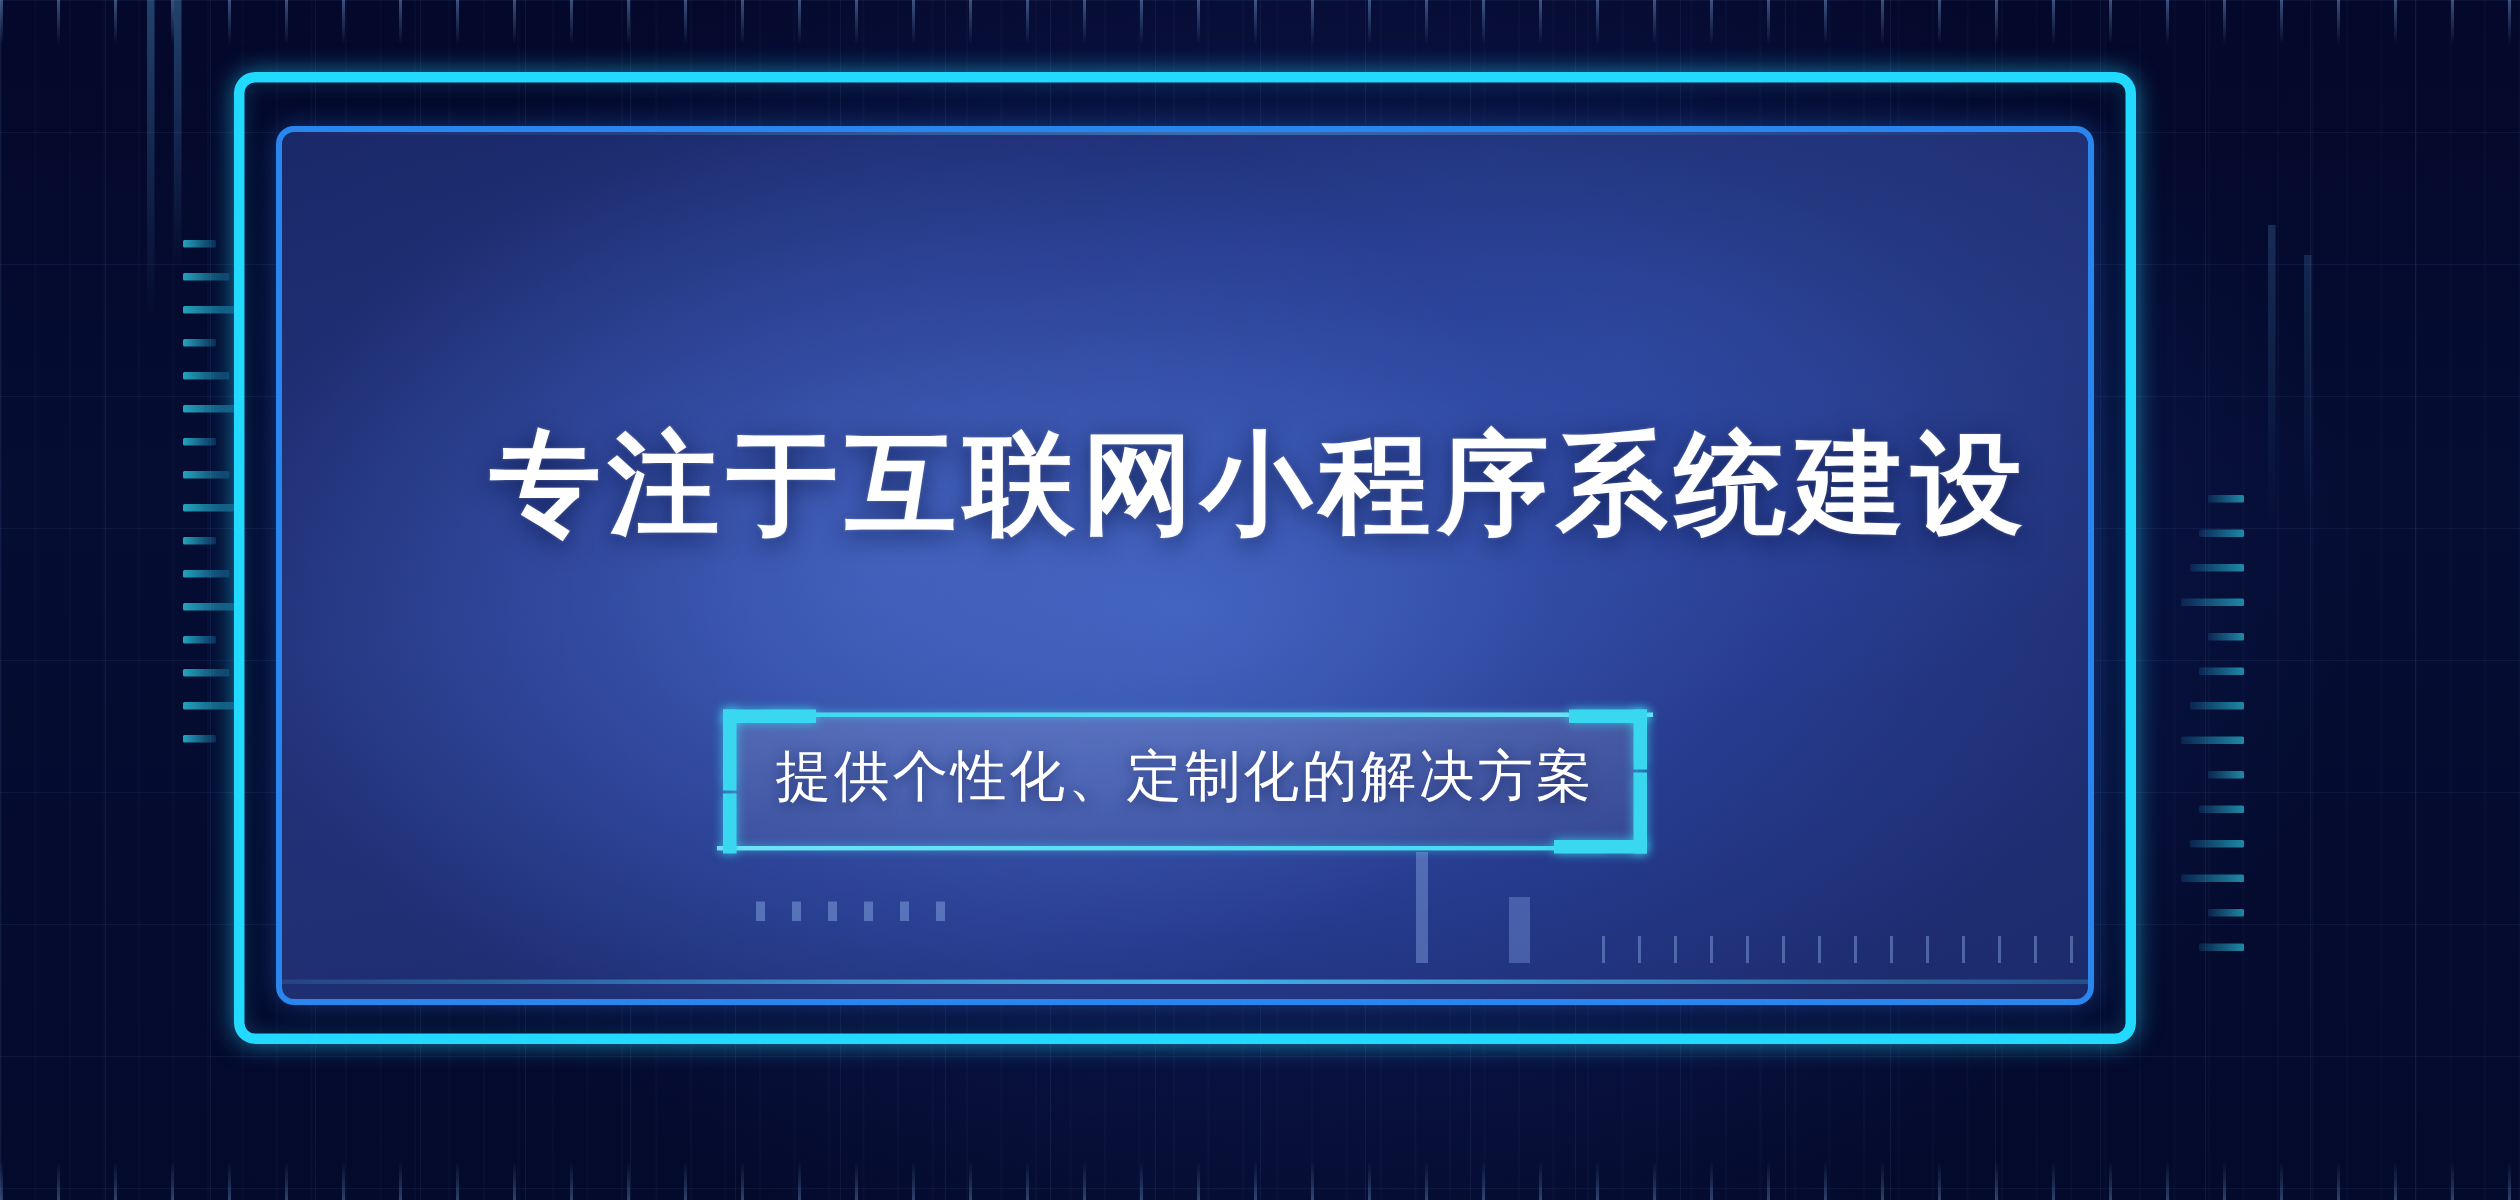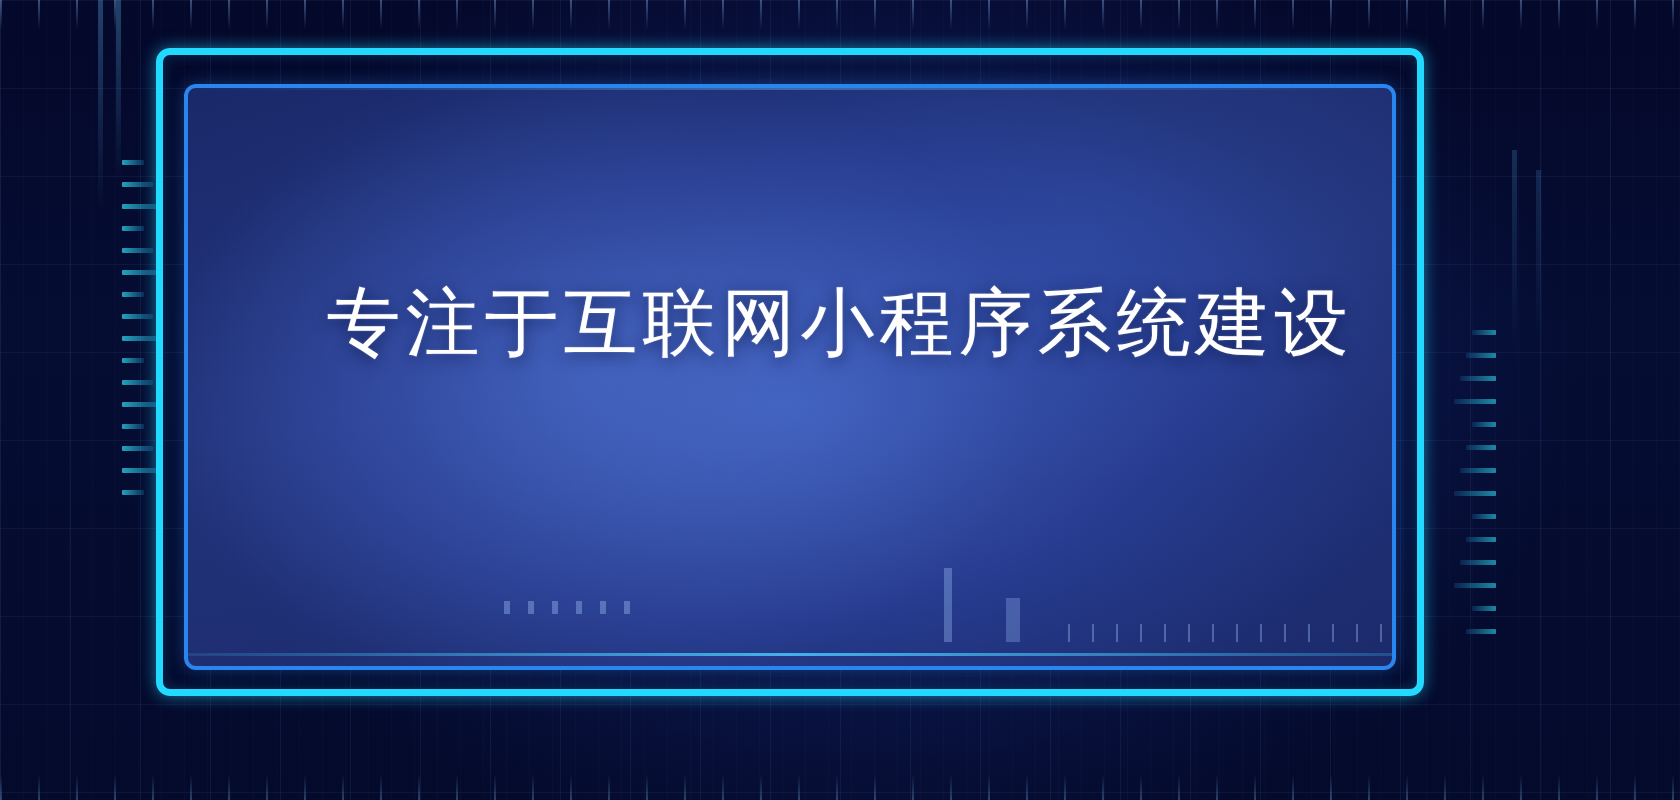--- a/index.html
+++ b/index.html
@@ -115,21 +115,21 @@
     background:linear-gradient(90deg,rgba(60,190,240,.15),rgba(70,200,250,.85),rgba(60,190,240,.25));
   }
   .panel-topstripe{
     position:absolute;top:0;left:0;width:100%;height:2px;
     background:linear-gradient(90deg,rgba(70,200,250,.0),rgba(110,215,255,.35),rgba(70,200,250,.0));
   }
 
   
   .headline{
     position:absolute;left:0;right:0;top:286px;text-align:center;
-    color:#ffffff;font-size:74px;font-weight:normal;letter-spacing:5px;
+    color:#ffffff;font-size:74px;font-weight:bold;letter-spacing:5px;
     line-height:1;white-space:nowrap;
     text-shadow:0 3px 16px rgba(5,15,60,.65), 0 0 2px rgba(255,255,255,.35);
   }
 
   
   .subwrap{
     position:absolute;left:470px;top:465px;width:640px;height:110px;
   }
   .sub-plate{
     position:absolute;left:18px;top:10px;right:18px;bottom:8px;
@@ -226,14 +226,27 @@
         <i></i>
       </div>
     <div class="bar-tall"></div>
     <div class="bar-mid"></div>
     <div class="tickline"></div>
     <div class="panel-baseline"></div>
   </div>
 
   <div class="headline">专注于互联网小程序系统建设</div>
 
+  <div class="subwrap">
+    <div class="sub-plate"></div>
+    <div class="sub-line-top"></div>
+    <div class="sub-line-bottom"></div>
+    <div class="brk tl-h"></div>
+    <div class="brk tl-v"></div>
+    <div class="brk bl-v"></div>
+    <div class="brk tr-h"></div>
+    <div class="brk tr-v"></div>
+    <div class="brk br-h"></div>
+    <div class="brk br-v"></div>
+    <div class="subtitle">提供个性化、定制化的解决方案</div>
+  </div>
 
 </div>
 
 </body></html>

